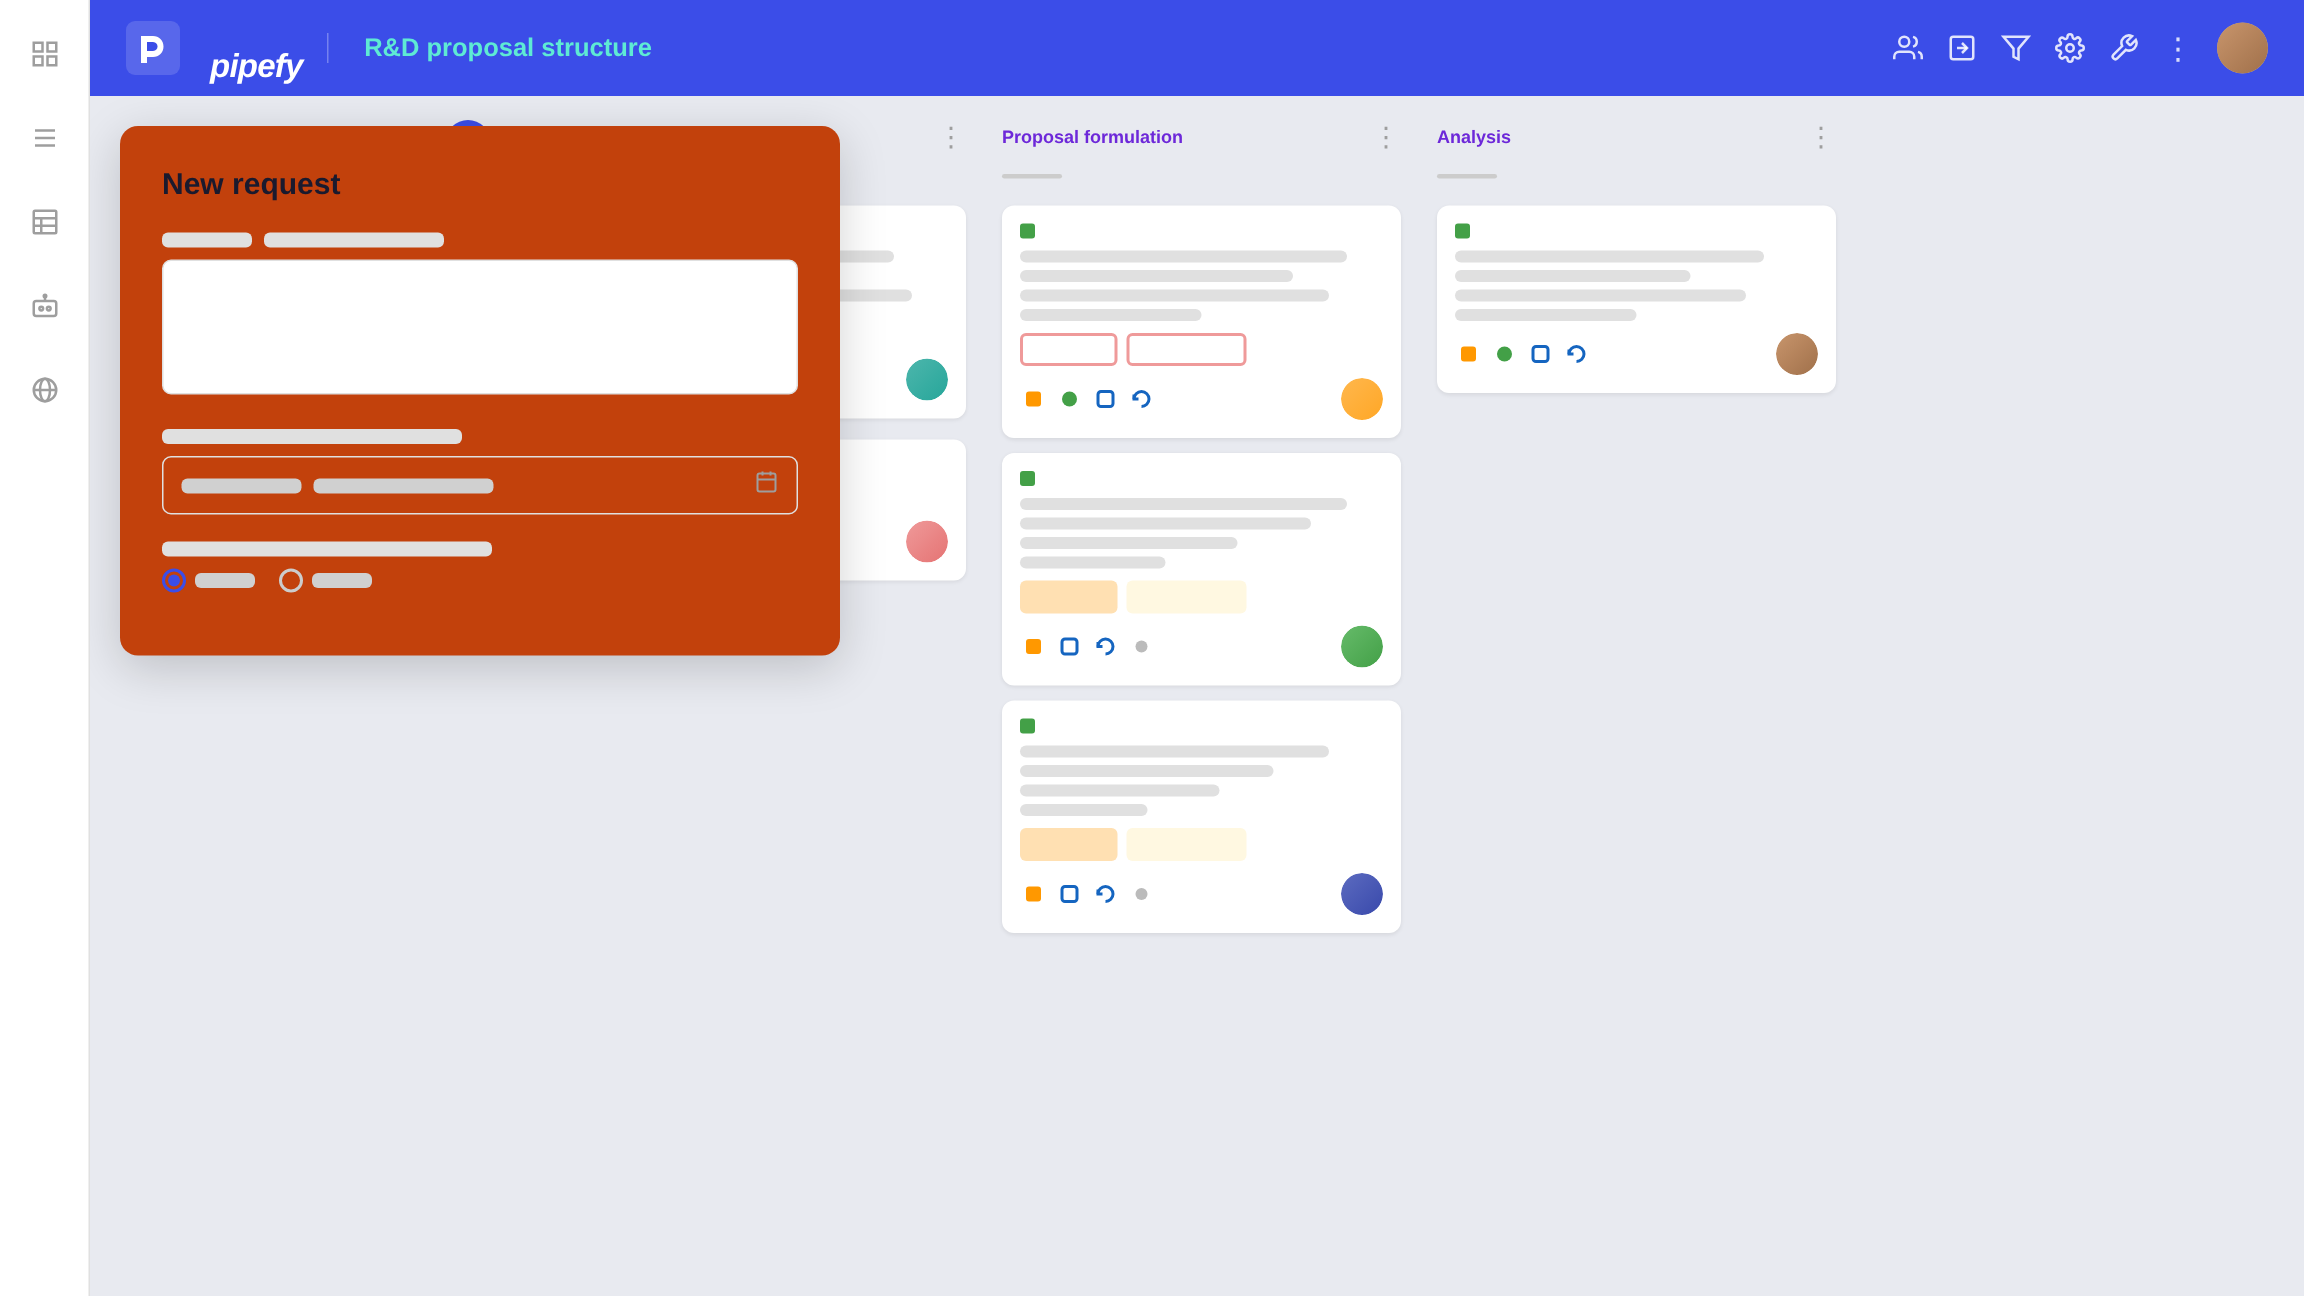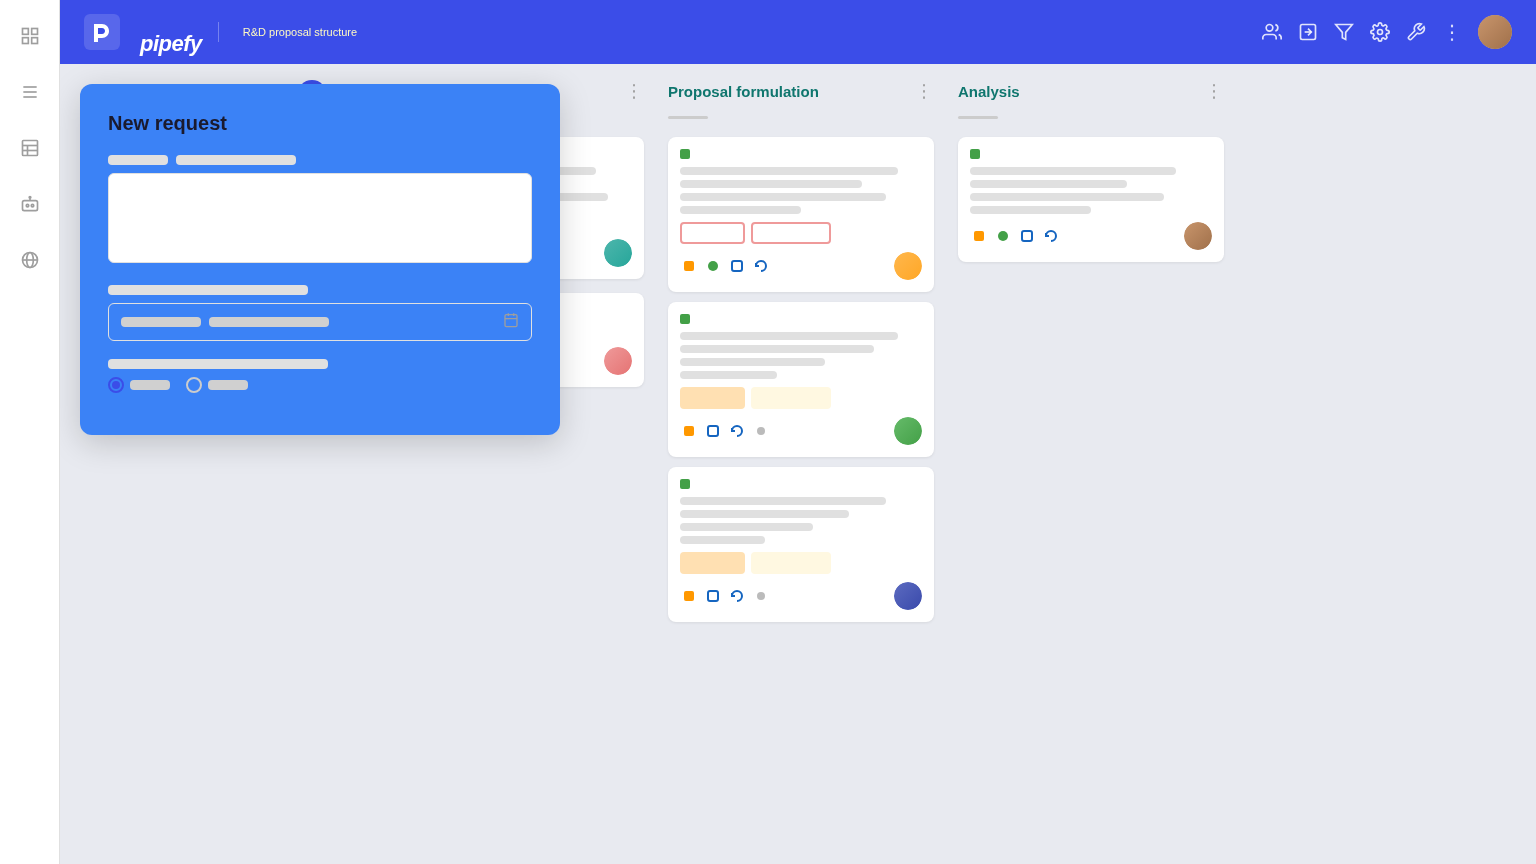--- a/index.html
+++ b/index.html
@@ -54,23 +54,23 @@
       position: relative;
     }
     .logo-text {
       color: #fff;
       font-size: 22px;
       font-weight: 700;
       letter-spacing: -0.5px;
       margin-top: 23px;
     }
     .header-title {
-      color: #fef9c3;
-      font-size: 11px;
-      font-weight: 400;
+      color: #5eead4;
+      font-size: 17px;
+      font-weight: 700;
       margin-left: 8px;
     }
     .header-divider {
       width: 1px;
       height: 20px;
       background: rgba(255,255,255,0.3);
     }
     .header-actions {
       margin-left: auto;
       display: flex;
@@ -121,23 +121,23 @@
       gap: 10px;
     }
 
     .column-header {
       display: flex;
       align-items: center;
       gap: 8px;
       margin-bottom: 4px;
     }
     .column-title {
-      font-size: 15px;
+      font-size: 12px;
       font-weight: 600;
-      color: #0f766e;
+      color: #6d28d9;
       flex: 1;
     }
     .column-underline {
       height: 3px;
       background: #ccc;
       border-radius: 2px;
       width: 40px;
       margin-bottom: 8px;
     }
     .add-btn {
@@ -247,21 +247,21 @@
       right: 0;
       bottom: 0;
       z-index: 100;
       pointer-events: none;
     }
     .modal-panel {
       position: absolute;
       top: 20px;
       left: 20px;
       width: 480px;
-      background: #3b82f6;
+      background: #c2410c;
       border-radius: 12px;
       box-shadow: 0 8px 32px rgba(0,0,0,0.18);
       display: flex;
       flex-direction: column;
       overflow: hidden;
       pointer-events: all;
     }
     .modal-body {
       padding: 28px 28px 24px;
       flex: 1;

